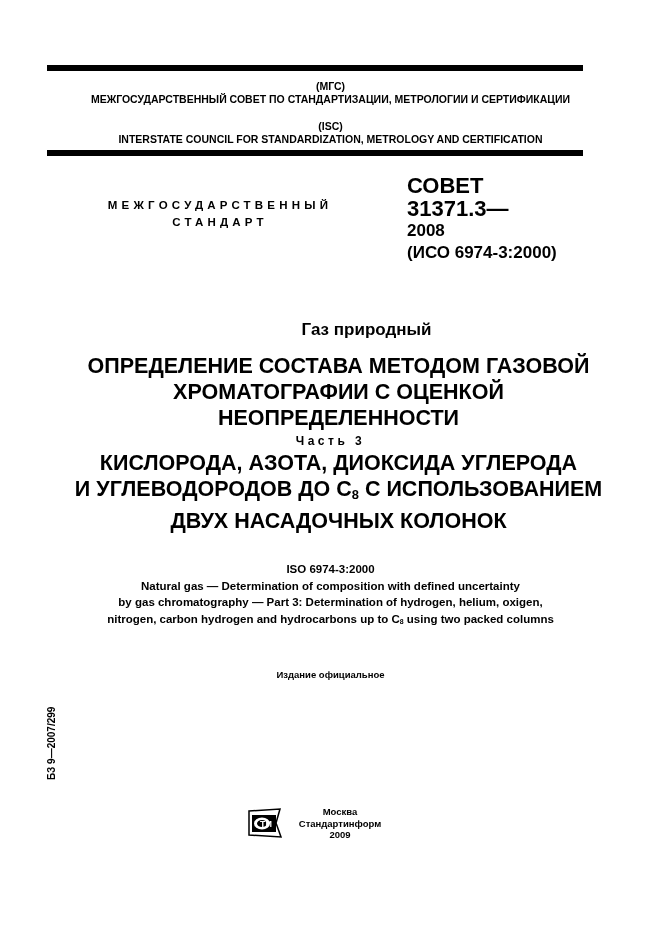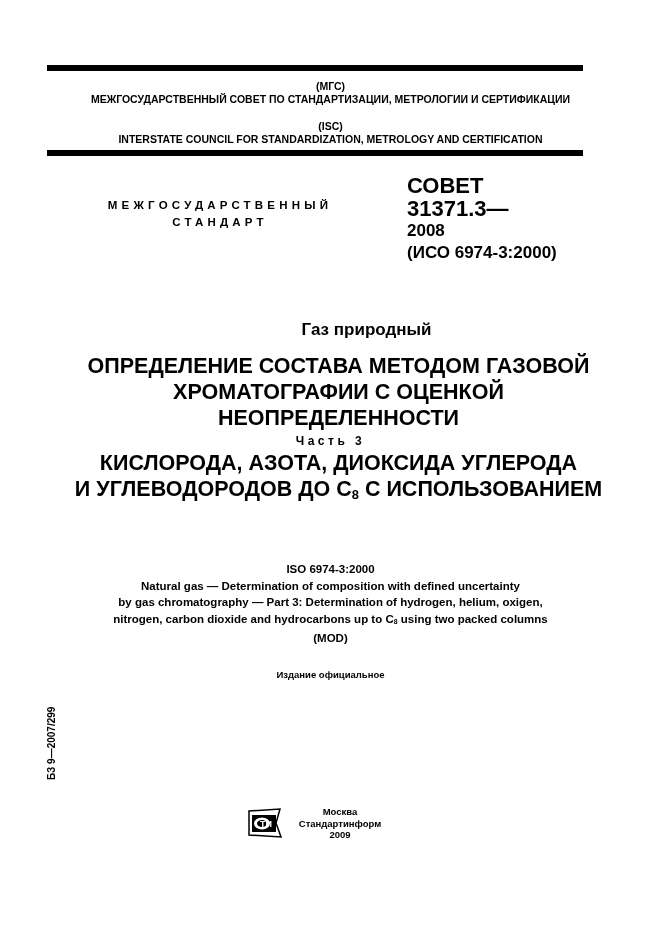--- a/index.html
+++ b/index.html
@@ -53,28 +53,28 @@
 <div class="center title-sm" style="top:320px;padding-left:36px;">Газ природный</div>
 <div class="center" style="top:353px;">
   <div class="title-lg">ОПРЕДЕЛЕНИЕ СОСТАВА МЕТОДОМ ГАЗОВОЙ</div>
   <div class="title-lg">ХРОМАТОГРАФИИ С ОЦЕНКОЙ</div>
   <div class="title-lg">НЕОПРЕДЕЛЕННОСТИ</div>
 </div>
 <div class="center part" style="top:433px;">Часть 3</div>
 <div class="center" style="top:450px;">
   <div class="title-lg">КИСЛОРОДА, АЗОТА, ДИОКСИДА УГЛЕРОДА</div>
   <div class="title-lg"><span>И УГЛЕВОДОРОДОВ ДО C</span><sub>8</sub><span> С ИСПОЛЬЗОВАНИЕМ</span></div>
+  <div class="title-lg">ДВУХ НАСАДОЧНЫХ КОЛОНОК</div>
 </div>
 
 <div class="center en" style="top:561px;">
   <div>ISO 6974-3:2000</div>
   <div>Natural gas — Determination of composition with defined uncertainty</div>
   <div>by gas chromatography — Part 3:  Determination of hydrogen, helium, oxigen,</div>
-  <div><span>nitrogen, carbon dioxide and hydrocarbons up to C</span><sub>8</sub><span> using two packed columns</span></div>
-  <div>(MOD)</div>
+  <div><span>nitrogen, carbon hydrogen and hydrocarbons up to C</span><sub>8</sub><span> using two packed columns</span></div>
 </div>
 
 <div class="center small" style="top:669px;">Издание официальное</div>
 
 <div class="vertical">БЗ 9—2007/299</div>
 
 <div class="logo">
   <svg width="40" height="30" viewBox="0 0 40 30">
     <path d="M3 3 L34 1 L30 15 L35 29 L3 27 Z" fill="none" stroke="#000" stroke-width="1.5"></path>
     <rect x="6" y="7" width="24" height="17" fill="#000"></rect>

